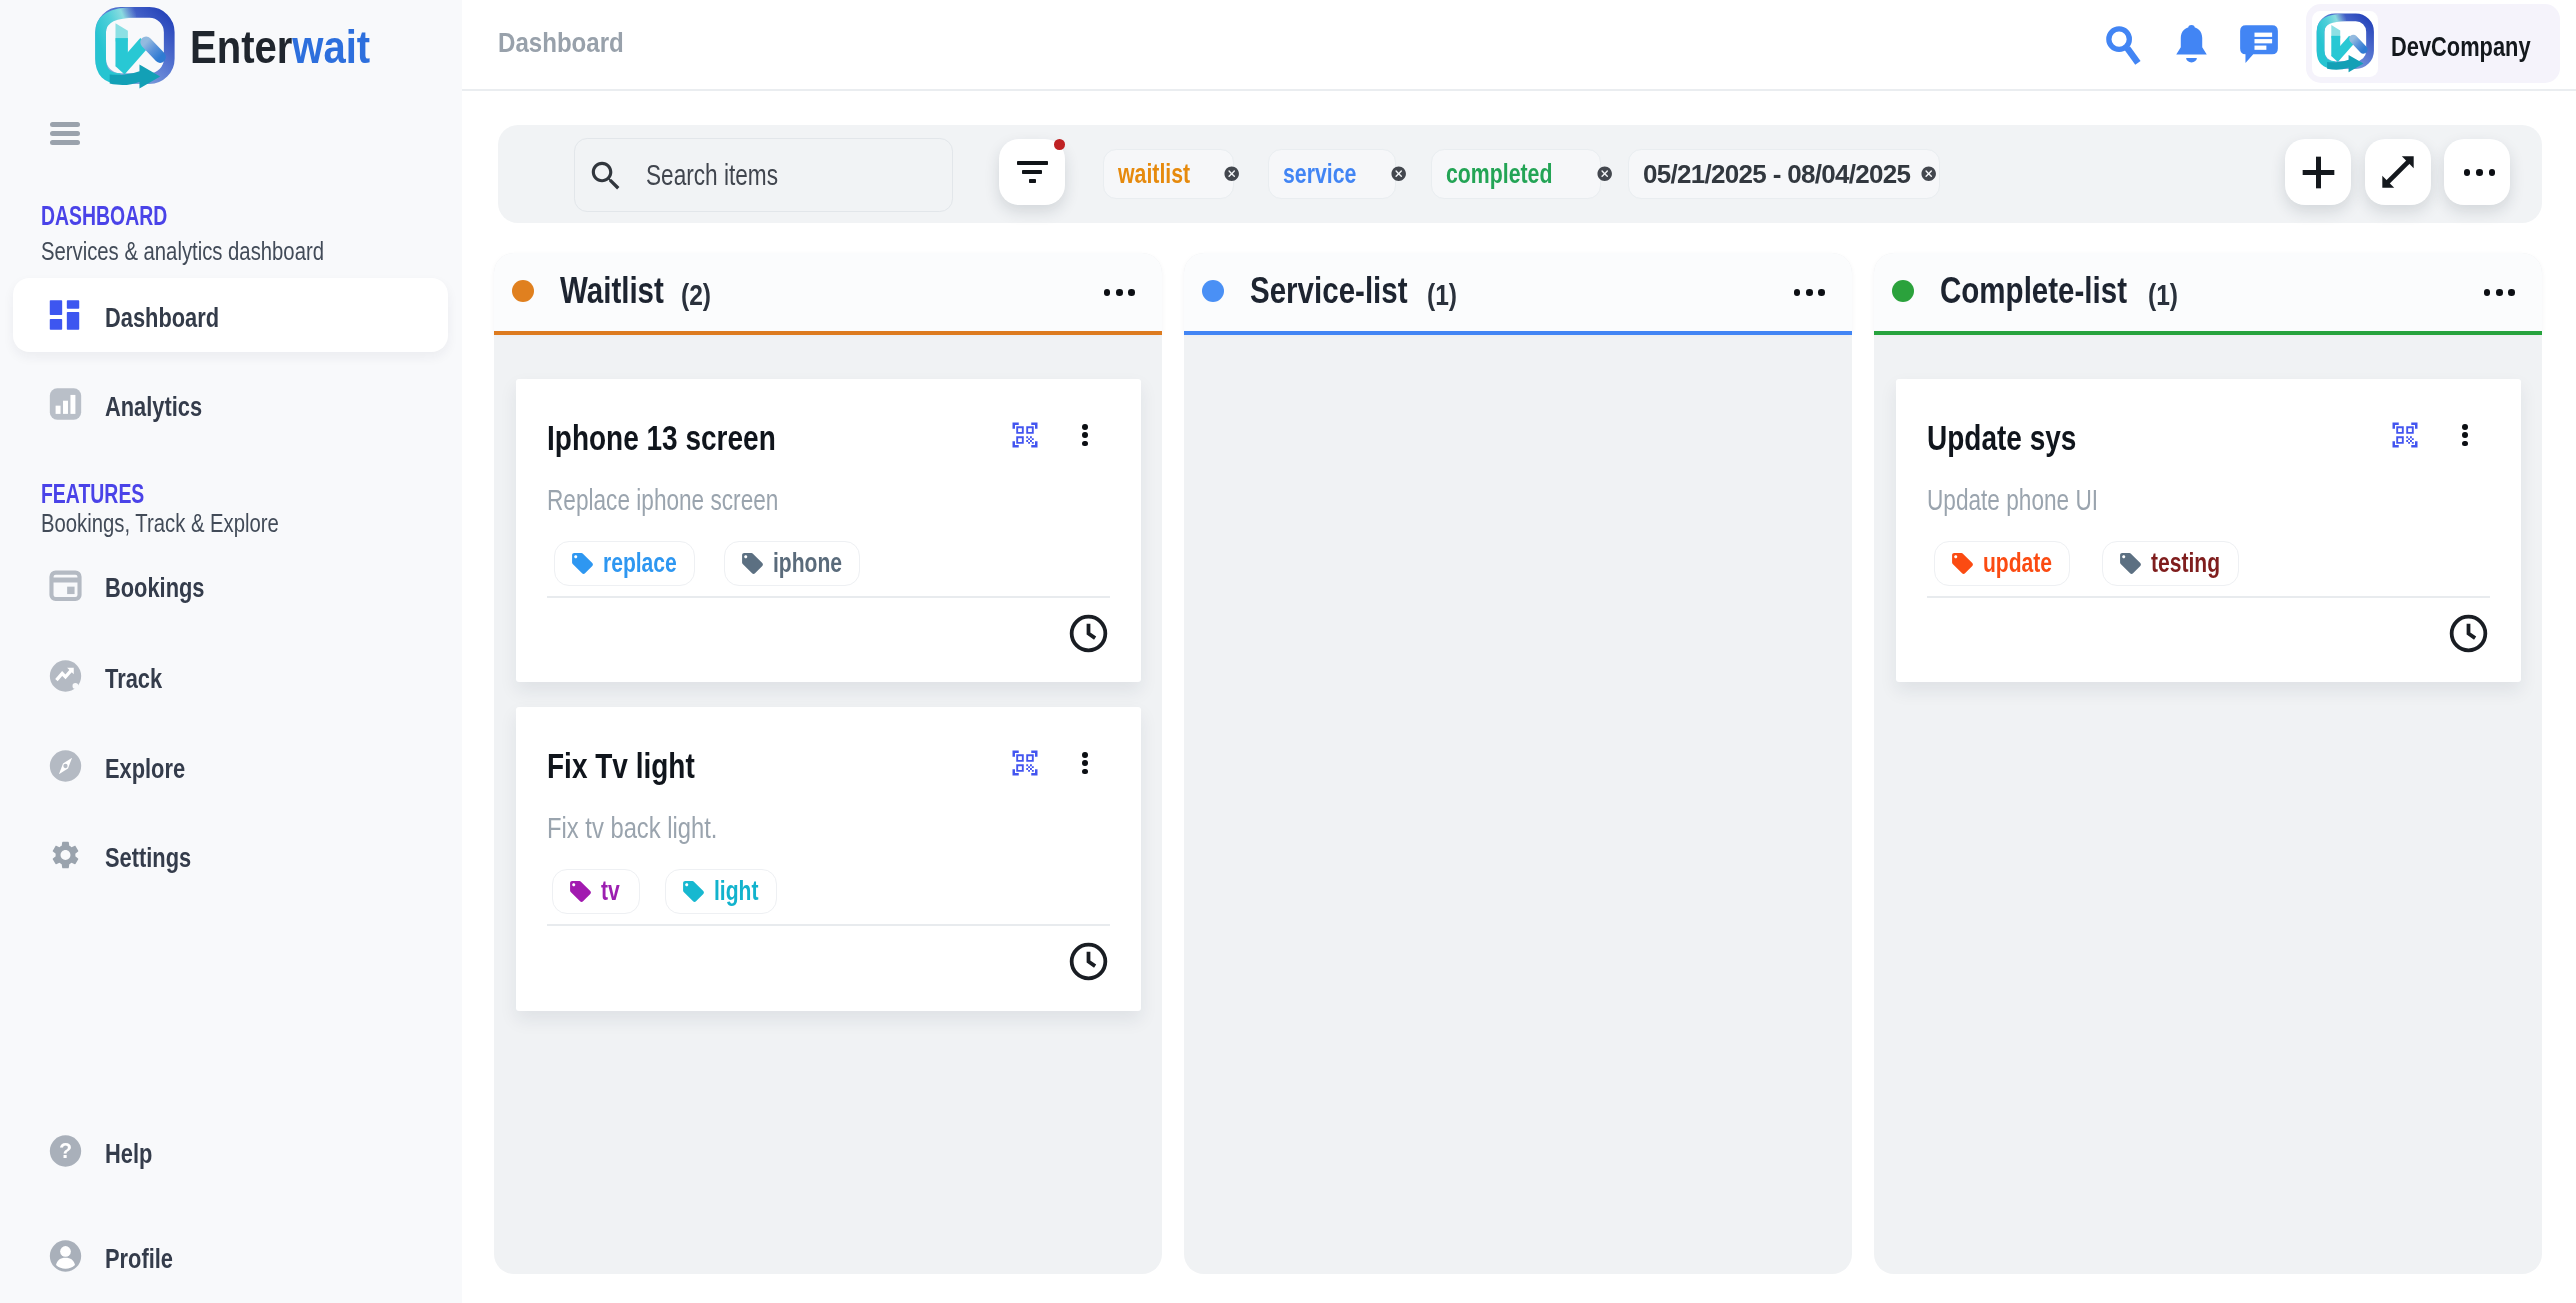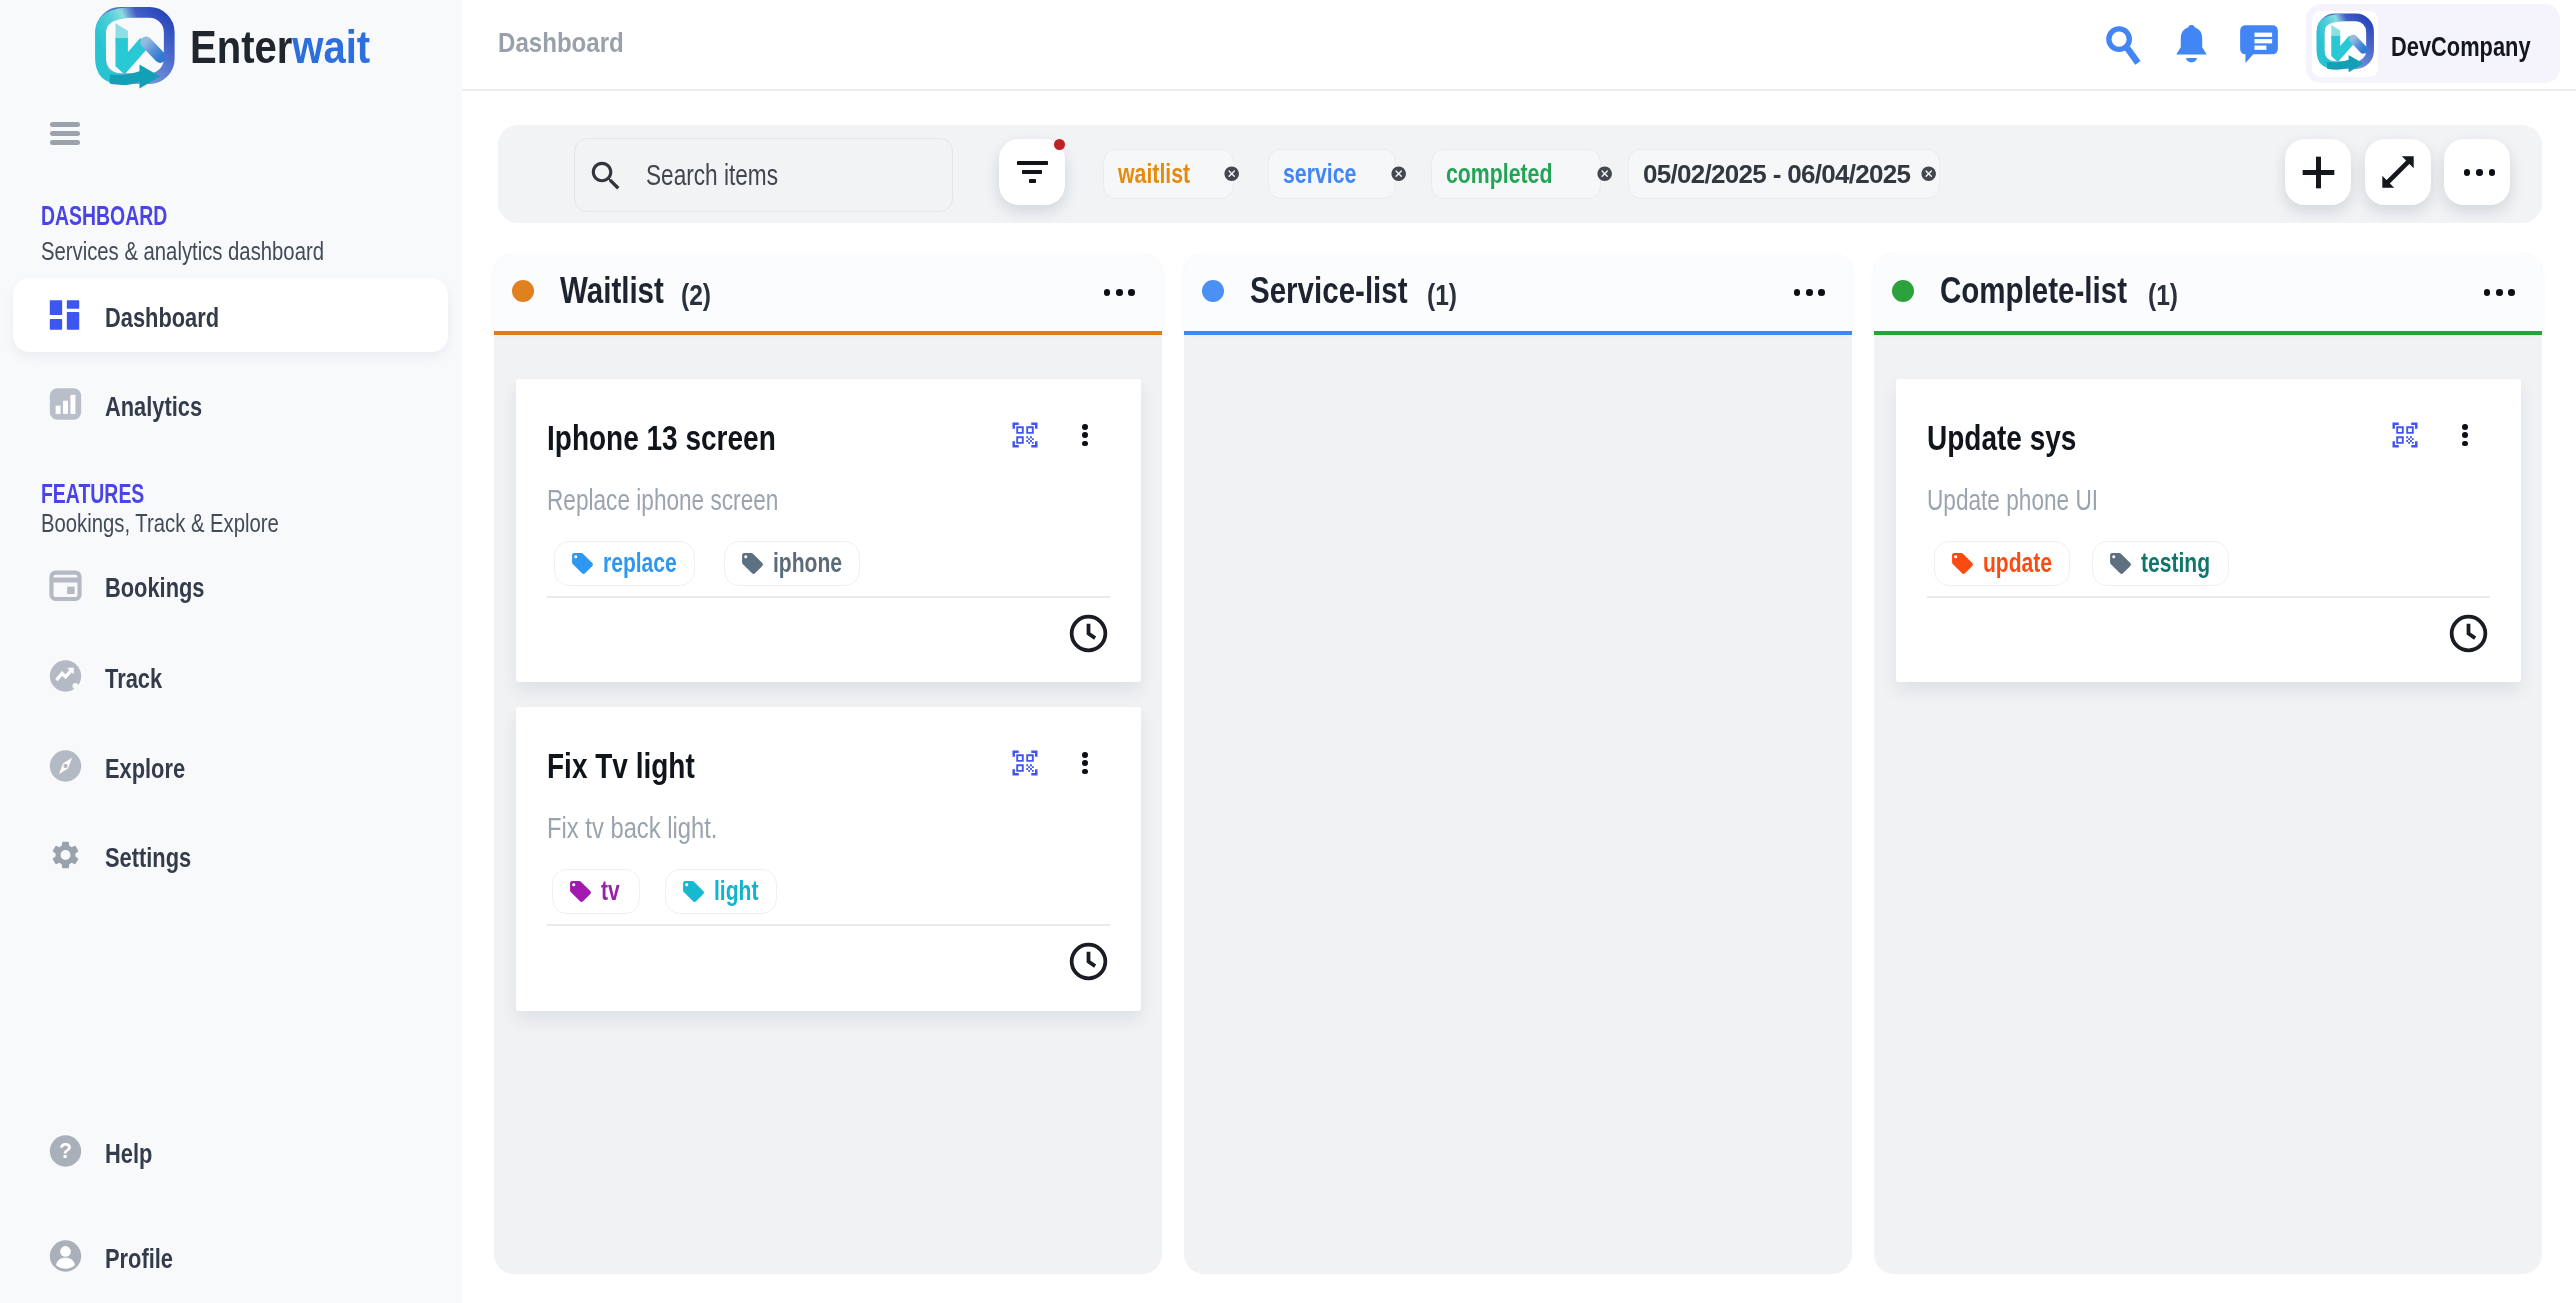--- a/index.html
+++ b/index.html
@@ -252,21 +252,21 @@
         <path d="M12 2C6.47 2 2 6.47 2 12s4.47 10 10 10 10-4.47 10-10S17.53 2 12 2zm4.3 14.3a.996.996 0 0 1-1.41 0L12 13.41 9.11 16.3a.996.996 0 1 1-1.41-1.41L10.59 12 7.7 9.11A.996.996 0 1 1 9.11 7.7L12 10.59l2.89-2.89a.996.996 0 1 1 1.41 1.41L13.41 12l2.89 2.89c.38.38.38 1.02 0 1.41z"></path>
       </svg>
   </div>
   <div class="fchip" style="left:933px;width:170px;color:#23a455">
       <span class="cx">completed</span>
     <svg width="17.4" height="17.4" viewBox="0 0 24 24" fill="#43474e">
         <path d="M12 2C6.47 2 2 6.47 2 12s4.47 10 10 10 10-4.47 10-10S17.53 2 12 2zm4.3 14.3a.996.996 0 0 1-1.41 0L12 13.41 9.11 16.3a.996.996 0 1 1-1.41-1.41L10.59 12 7.7 9.11A.996.996 0 1 1 9.11 7.7L12 10.59l2.89-2.89a.996.996 0 1 1 1.41 1.41L13.41 12l2.89 2.89c.38.38.38 1.02 0 1.41z"></path>
       </svg>
   </div>
   <div class="fchip" style="left:1130px;width:312px;color:#32383f">
-      <span style="font-size:26px;letter-spacing:-0.7px">05/02/2025 - 06/04/2025</span>
+      <span style="font-size:26px;letter-spacing:-0.7px">05/21/2025 - 08/04/2025</span>
     <svg width="17.4" height="17.4" viewBox="0 0 24 24" fill="#43474e">
         <path d="M12 2C6.47 2 2 6.47 2 12s4.47 10 10 10 10-4.47 10-10S17.53 2 12 2zm4.3 14.3a.996.996 0 0 1-1.41 0L12 13.41 9.11 16.3a.996.996 0 1 1-1.41-1.41L10.59 12 7.7 9.11A.996.996 0 1 1 9.11 7.7L12 10.59l2.89-2.89a.996.996 0 1 1 1.41 1.41L13.41 12l2.89 2.89c.38.38.38 1.02 0 1.41z"></path>
       </svg>
   </div>
   <div class="rbtn" style="left:1787px">
     <svg class="abs" style="left:15.7px;top:15.7px" width="35" height="35" viewBox="0 0 42 42">
       <line x1="21" y1="2" x2="21" y2="40" stroke="#14181d" stroke-width="6"></line>
       <line x1="2" y1="21" x2="40" y2="21" stroke="#14181d" stroke-width="6"></line>
       </svg>
   </div>
@@ -402,21 +402,21 @@
         <i></i>
         <i></i>
       </div>
     <div class="desc">Update phone UI</div>
     <div class="tagchip" style="left:38px;width:136px;color:#fb4b12">
       <svg width="25" height="25" viewBox="0 0 24 24" fill="#fb4b12">
           <use href="#tagico"></use>
         </svg>
         <span class="cx">update</span>
       </div>
-    <div class="tagchip" style="left:196px;width:137px;color:#0f766e">
+    <div class="tagchip" style="left:206px;width:137px;color:#7f1d1d">
       <svg width="25" height="25" viewBox="0 0 24 24" fill="#5c7082">
           <use href="#tagico"></use>
         </svg>
         <span class="cx">testing</span>
       </div>
     <div class="divider"></div>
     <svg class="clock" width="43" height="43" viewBox="0 0 24 24">
         <use href="#clockico"></use>
       </svg>
   </div>

